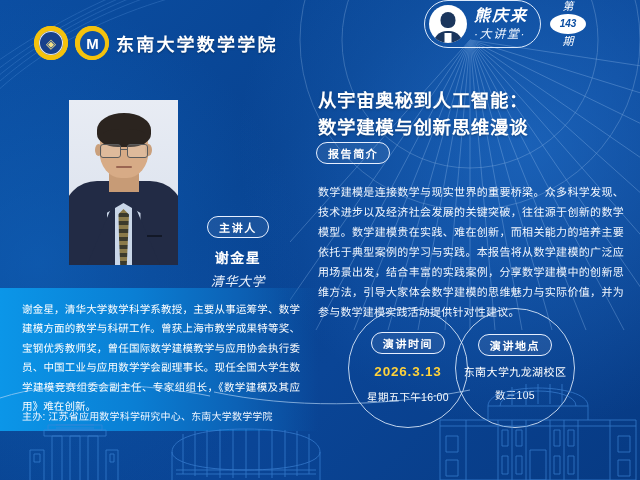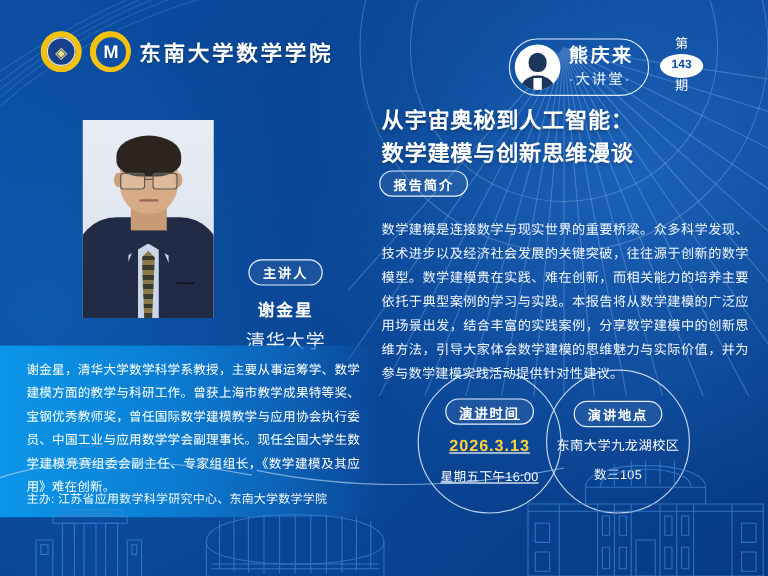--- a/index.html
+++ b/index.html
@@ -98,22 +98,22 @@
     font-weight: 700;
     letter-spacing: 2.2px;
     color: #ffffff;
     white-space: nowrap;
     text-shadow: 0 1px 2px rgba(0,0,0,.3);
   }
 
   
   .series {
     position: absolute;
-    right: 54px; top: 32px;
-    display: flex; align-items: flex-start;
+    right: 54px; top: 0;
+    display: flex; align-items: center; font-style: italic;
   }
   .series-pill {
     height: 46px;
     border: 1.6px solid #dbe9fb;
     border-radius: 24px;
     display: flex; align-items: center;
     padding: 0 12px 0 4px;
     gap: 7px;
   }
   .portrait-badge {
@@ -272,23 +272,24 @@
   }
   .speaker-name {
     margin-top: 9px;
     font-size: 14px;
     font-weight: 700;
     letter-spacing: 1.5px;
     color: #ffffff;
   }
   .speaker-affil {
     margin-top: 4px;
-    font-size: 16px;
+    font-size: 13px;
     letter-spacing: .6px;
     color: #e8f0fb;
+    font-style: italic;
   }
 
   
   .title {
     position: absolute;
     left: 318px; top: 88px;
     width: 300px;
     font-size: 18.5px;
     font-weight: 700;
     line-height: 1.45;
@@ -331,21 +332,21 @@
   .circle {
     position: absolute;
     border: 1.2px solid rgba(223,236,252,.85);
     border-radius: 50%;
     display: flex;
     flex-direction: column;
     align-items: center;
     justify-content: center;
     text-align: center;
   }
-  .circle.time  { left: 348px; top: 308px; width: 118px; height: 118px; text-decoration: underline; }
+  .circle.time  { left: 348px; top: 308px; width: 118px; height: 118px; }
   .circle.place { left: 455px; top: 308px; width: 118px; height: 118px; }
   .circle .pill { margin-bottom: 10px; }
   .c-main {
     font-size: 13.5px;
     font-weight: 700;
     letter-spacing: .8px;
     color: #ffd23b;
     line-height: 1.2;
   }
   .c-main.plain { color: #ffffff; font-size: 11px; font-weight: 400; letter-spacing: .4px; }

